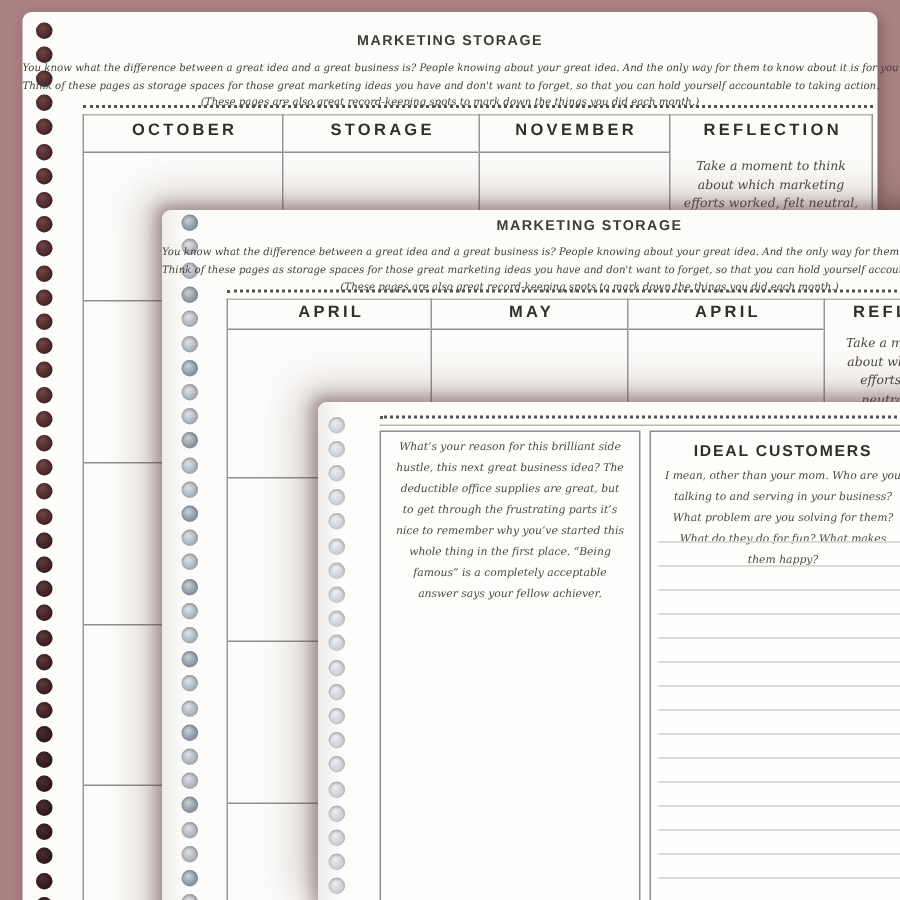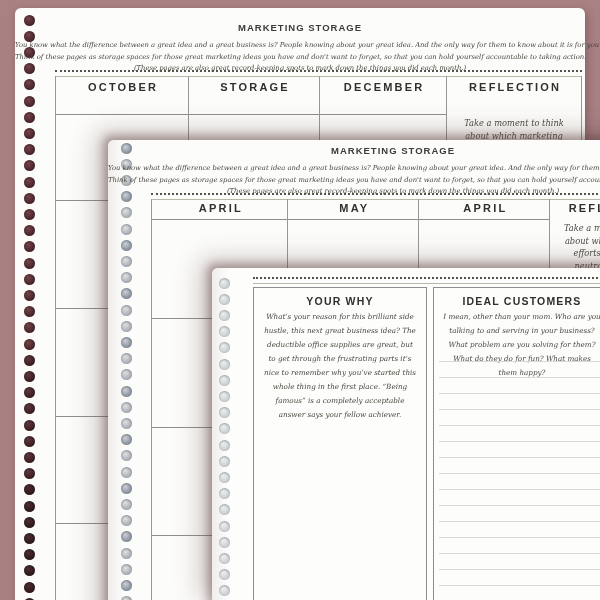--- a/index.html
+++ b/index.html
@@ -64,21 +64,21 @@
 
   .ms-table {
     position:absolute; bottom:0; display:flex; align-items:stretch;
     border-left:1px solid #979797;
   }
   #back-page .ms-table  { left:40px; right:3px; top:68px; }
   #middle-page .ms-table{ left:43px; right:0;  top:59px; }
   .col { border-right:1px solid #979797; }
   .col:last-child { border-right:none; }
   .col-head {
-    text-align:center; padding:5px 0 21px;
+    text-align:center; padding:5px 0 8px;
     font-size:11px; font-weight:bold; letter-spacing:2.2px; text-indent:2.2px; color:#2f2f2b;
   }
   #middle-page .col-head { padding:3px 0 5px; }
   .col.month .col-head { border-bottom:1px solid #8f8f8f; }
   .rbody {
     margin-top:3px; padding:0 8px; text-align:center;
     font-family:"DejaVu Serif", serif; font-style:italic;
     font-size:8.3px; line-height:12.5px; color:#4b4a41;
   }
   .rowline { position:absolute; left:0; right:0; height:1px; background:#8f8f8f; }
@@ -150,21 +150,21 @@
   <div class="ms-intro il3">(These pages are also great record-keeping spots to mark down the things you did each month.)</div>
   <div class="divider"></div>
   <div class="ms-table">
     <div class="col month" style="width:132px">
       <div class="col-head">OCTOBER</div>
     </div>
     <div class="col month" style="width:130px">
       <div class="col-head">STORAGE</div>
     </div>
     <div class="col month" style="width:126px">
-      <div class="col-head">DECEMBER</div>
+      <div class="col-head">NOVEMBER</div>
     </div>
     <div class="col reflection" style="flex:1">
       <div class="col-head">REFLECTION</div>
       <div class="rbody">Take a moment to think about which marketing efforts worked, felt neutral, grew your engagement, or helped your business. Jot it down here and go into the next 6 months of planning after this reflection.</div>
     </div>
     <div class="rowline" style="top:124px"></div>
     <div class="rowline" style="top:232px"></div>
     <div class="rowline" style="top:340px"></div>
     <div class="rowline" style="top:447px"></div>
   </div>
@@ -246,21 +246,20 @@
       <div class="hole" style="top: 220.1px;"></div>
       <div class="hole" style="top: 236.3px;"></div>
       <div class="hole" style="top: 252.5px;"></div>
       <div class="hole" style="top: 268.7px;"></div>
       <div class="hole" style="top: 284.9px;"></div>
       <div class="hole" style="top: 301.1px;"></div>
       <div class="hole" style="top: 317.3px;"></div>
     </div>
   <div class="divider"></div>
   <div class="fbox why">
-    <div class="fbox-title">YOUR WHY</div>
     <div class="fbox-body">What’s your reason for this brilliant side hustle, this next great business idea? The deductible office supplies are great, but to get through the frustrating parts it’s nice to remember why you’ve started this whole thing in the first place. “Being famous” is a completely acceptable answer says your fellow achiever.</div>
   </div>
   <div class="fbox ideal">
     <div class="fbox-title">IDEAL CUSTOMERS</div>
     <div class="fbox-body">I mean, other than your mom. Who are you talking to and serving in your business? What problem are you solving for them? What do they do for fun? What makes them happy?</div>
     <div class="ruled"></div>
   </div>
 </div>
 
 </body></html>

